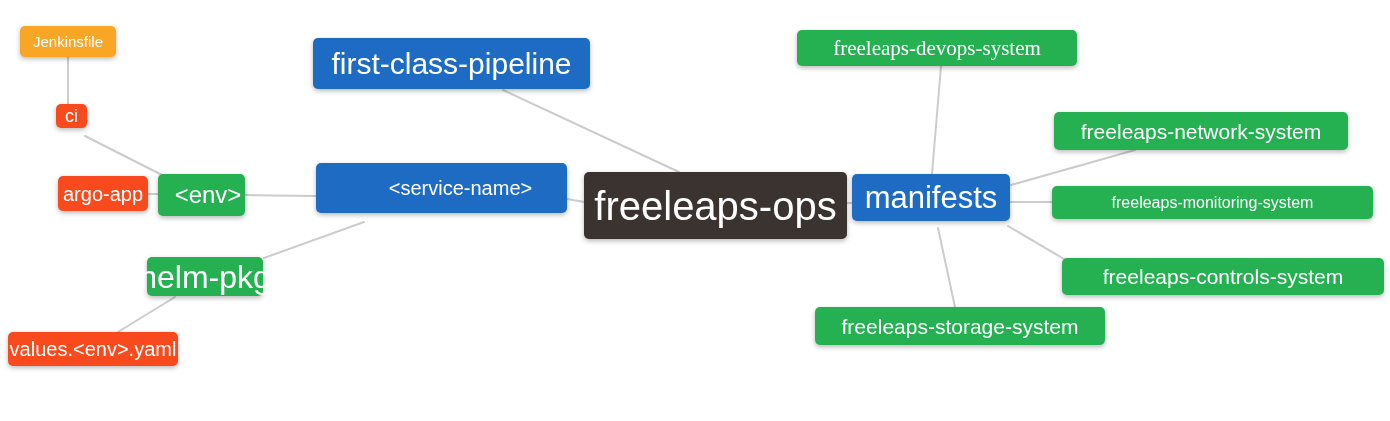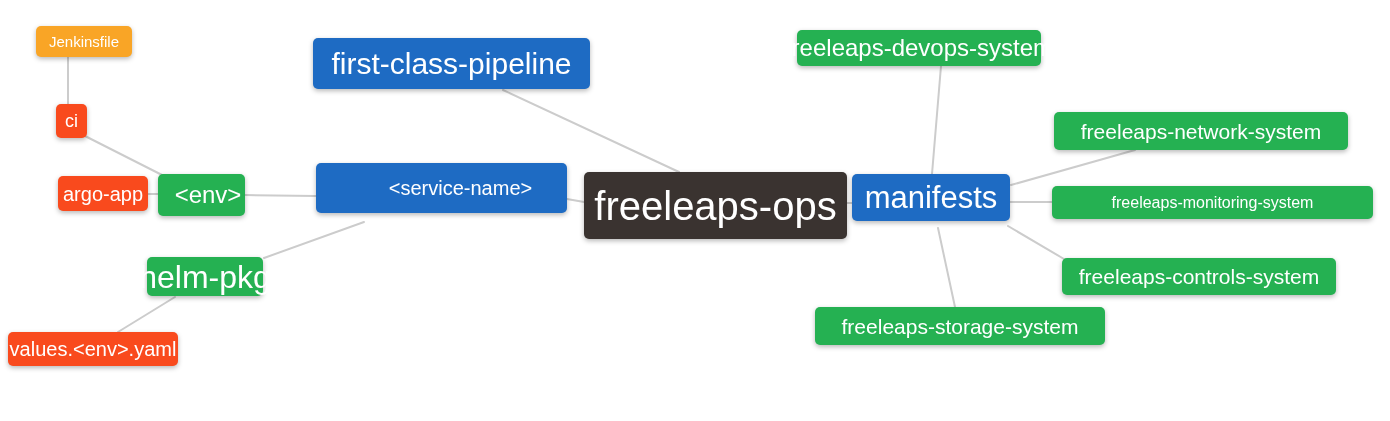--- a/index.html
+++ b/index.html
@@ -34,34 +34,34 @@
     justify-content: center;
     color: #ffffff;
     border-radius: 5px;
     box-shadow: 0 2px 5px rgba(0,0,0,0.28);
     white-space: nowrap;
     box-sizing: border-box;
     cursor: pointer;
     line-height: 1;
   }
   
-  .n-jenkinsfile  { left: 20px;   top: 26px;  width: 96px;  height: 31px; font-size: 15px; margin-left: 16px; }
-  .n-ci           { left: 56px;   top: 104px; width: 31px;  height: 34px; font-size: 18px; }
+  .n-jenkinsfile  { left: 20px;   top: 26px;  width: 96px;  height: 31px; font-size: 15px; }
+  .n-ci           { left: 56px;   top: 104px; width: 31px;  height: 24px; font-size: 18px; }
   .n-argo-app     { left: 32px;   top: 176px; width: 90px;  height: 35px; font-size: 20px; }
   .n-env          { left: 158px;  top: 174px; width: 87px;  height: 42px; font-size: 24px; padding-left: 13px; }
   .n-helm-pkg     { left: 147px;  top: 257px; width: 116px; height: 39px; font-size: 32px; }
   .n-values       { left: 8px;    top: 332px; width: 170px; height: 34px; font-size: 20px; }
   .n-pipeline     { left: 313px;  top: 38px;  width: 277px; height: 51px; font-size: 30px; }
   .n-service      { left: 316px;  top: 163px; width: 251px; height: 50px; font-size: 20px; padding-left: 38px; }
   .n-ops          { left: 584px;  top: 172px; width: 263px; height: 67px; font-size: 40px; }
   .n-manifests    { left: 852px;  top: 174px; width: 158px; height: 47px; font-size: 31px; }
-  .n-devops       { left: 797px;  top: 30px;  width: 244px; height: 36px; font-size: 24px; }
+  .n-devops       { left: 797px;  top: 30px;  width: 280px; height: 36px; font-size: 21px; font-family: Liberation Serif, serif; }
   .n-network      { left: 1054px; top: 112px; width: 294px; height: 38px; font-size: 21px; }
   .n-monitoring   { left: 1052px; top: 186px; width: 321px; height: 33px; font-size: 16px; }
-  .n-controls     { left: 1062px; top: 258px; width: 274px; height: 37px; font-size: 21px; }
+  .n-controls     { left: 1062px; top: 258px; width: 322px; height: 37px; font-size: 21px; }
   .n-storage      { left: 815px;  top: 307px; width: 290px; height: 38px; font-size: 21px; }
 </style>
 </head>
 <body>
 
 <div id="canvas" style="background-color: rgb(255, 255, 255);">
 
   <svg id="edges" viewBox="0 0 1390 421" xmlns="http://www.w3.org/2000/svg">
     <line x1="68" y1="57" x2="68" y2="104" style="stroke: rgb(204, 204, 204);"></line>
     <line x1="85" y1="136" x2="164" y2="176" style="stroke: rgb(204, 204, 204);"></line>

